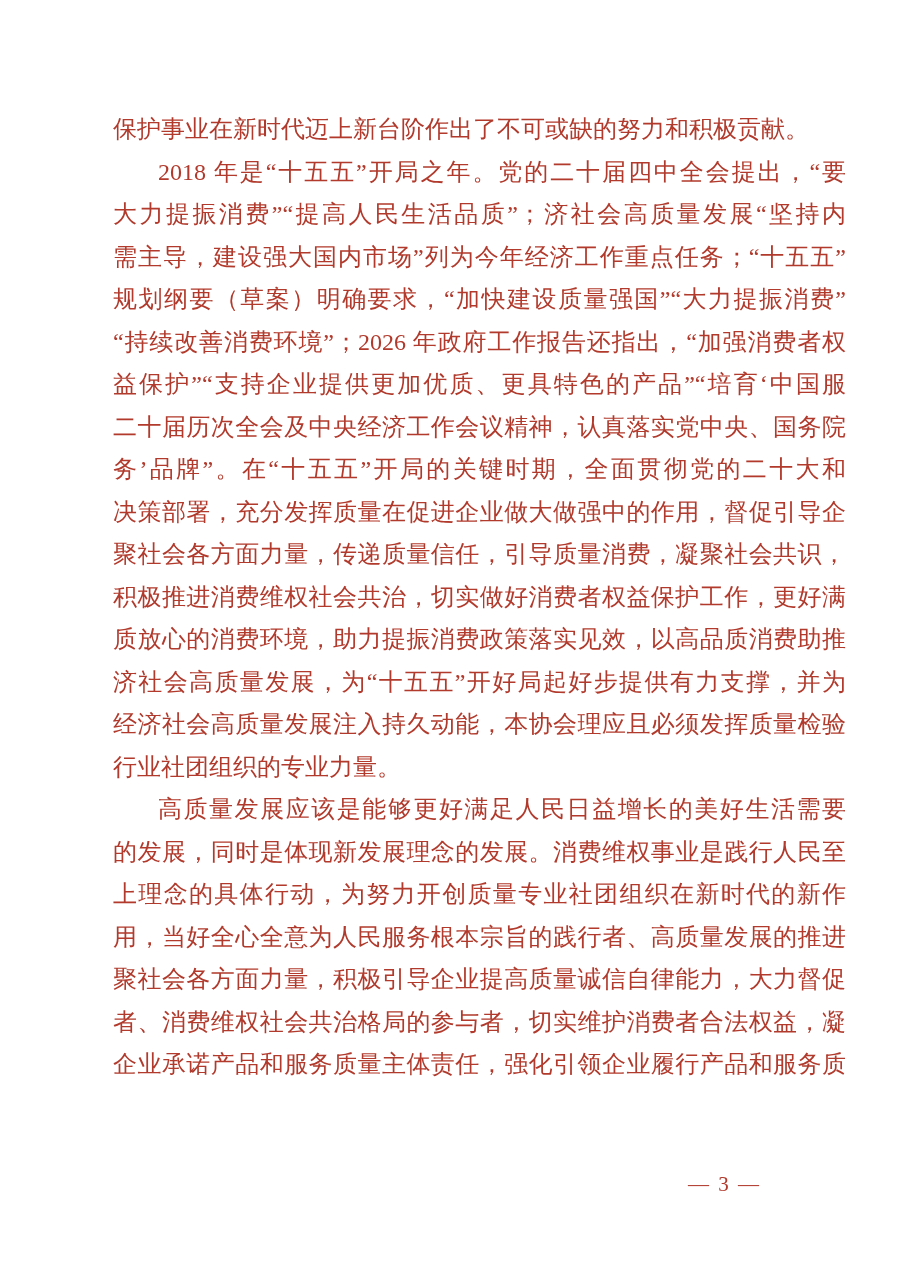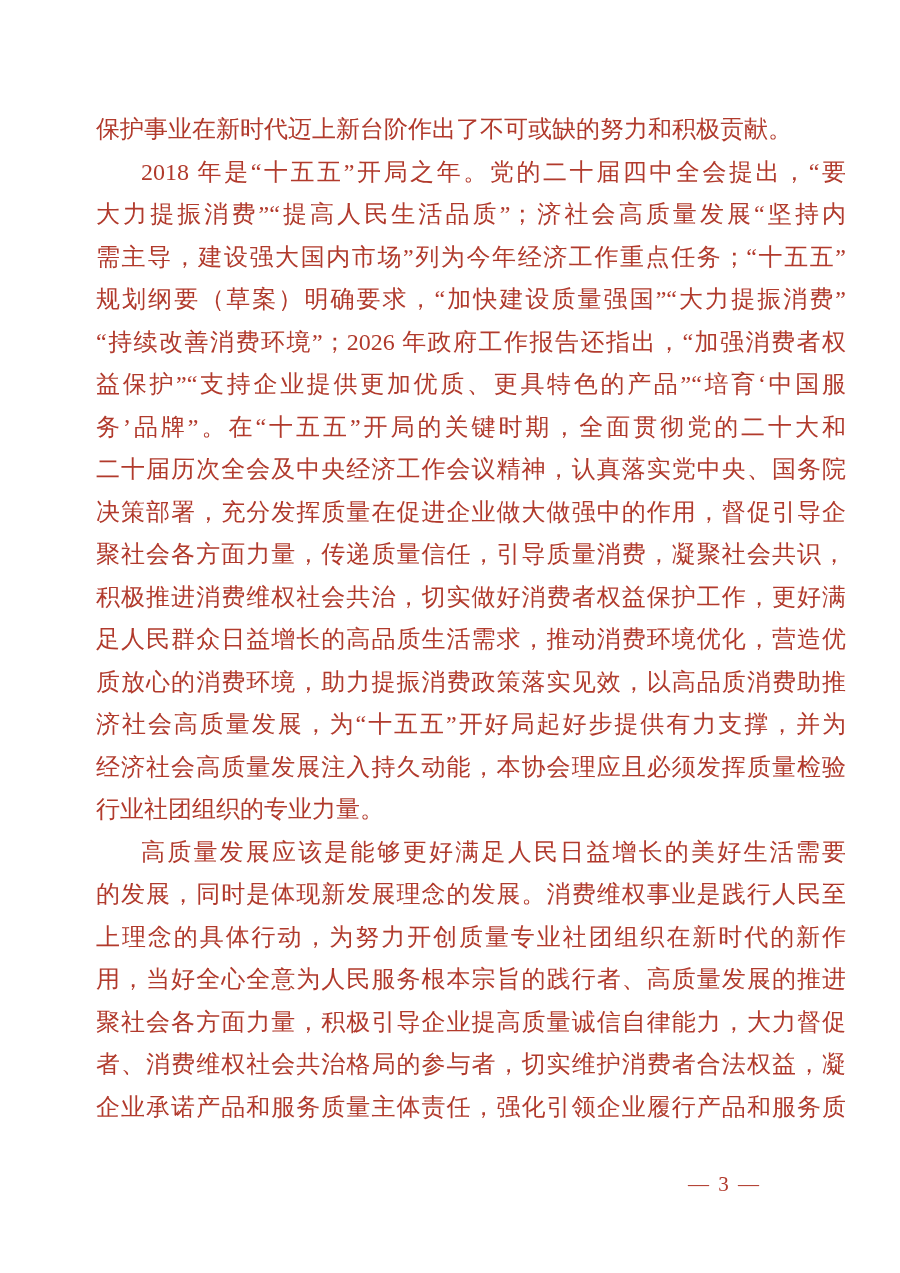--- a/index.html
+++ b/index.html
@@ -26,20 +26,21 @@
   .line {
     height: 42.5px;
     line-height: 42.5px;
     font-size: 24px;
     text-align: justify;
     text-align-last: justify;
     -moz-text-align-last: justify;
     text-justify: inter-character;
     white-space: nowrap;
     overflow: visible;
+    margin-left: 17px;
   }
   .line.indent {
     text-indent: 45px;
   }
   .line.para-end {
     text-align-last: left;
     -moz-text-align-last: left;
   }
   .page-number {
     position: absolute;
@@ -55,26 +56,25 @@
 
 <div class="page" style="background: rgb(255, 255, 255); color: rgb(177, 58, 44);">
   <div class="text-block" id="text-block">
       <div class="line para-end">保护事业在新时代迈上新台阶作出了不可或缺的努力和积极贡献。</div>
       <div class="line indent">2018 年是“十五五”开局之年。党的二十届四中全会提出，“要</div>
       <div class="line">大力提振消费”“提高人民生活品质”；济社会高质量发展“坚持内</div>
       <div class="line">需主导，建设强大国内市场”列为今年经济工作重点任务；“十五五”</div>
       <div class="line">规划纲要（草案）明确要求，“加快建设质量强国”“大力提振消费”</div>
       <div class="line">“持续改善消费环境”；2026 年政府工作报告还指出，“加强消费者权</div>
       <div class="line">益保护”“支持企业提供更加优质、更具特色的产品”“培育‘中国服</div>
+      <div class="line">二十届历次全会及中央经济工作会议精神，认真落实党中央、国务院</div>
       <div class="line">务’品牌”。在“十五五”开局的关键时期，全面贯彻党的二十大和</div>
-      <div class="line">二十届历次全会及中央经济工作会议精神，认真落实党中央、国务院</div>
       <div class="line">决策部署，充分发挥质量在促进企业做大做强中的作用，督促引导企</div>
       <div class="line">聚社会各方面力量，传递质量信任，引导质量消费，凝聚社会共识，</div>
       <div class="line">积极推进消费维权社会共治，切实做好消费者权益保护工作，更好满</div>
-      <div class="line">足人民群众日益增长的高品质生活需求，推动消费环境优化，营造优</div>
       <div class="line">质放心的消费环境，助力提振消费政策落实见效，以高品质消费助推</div>
       <div class="line">济社会高质量发展，为“十五五”开好局起好步提供有力支撑，并为</div>
       <div class="line">经济社会高质量发展注入持久动能，本协会理应且必须发挥质量检验</div>
       <div class="line para-end">行业社团组织的专业力量。</div>
       <div class="line indent">高质量发展应该是能够更好满足人民日益增长的美好生活需要</div>
       <div class="line">的发展，同时是体现新发展理念的发展。消费维权事业是践行人民至</div>
       <div class="line">上理念的具体行动，为努力开创质量专业社团组织在新时代的新作</div>
       <div class="line">用，当好全心全意为人民服务根本宗旨的践行者、高质量发展的推进</div>
       <div class="line">聚社会各方面力量，积极引导企业提高质量诚信自律能力，大力督促</div>
       <div class="line">者、消费维权社会共治格局的参与者，切实维护消费者合法权益，凝</div>

